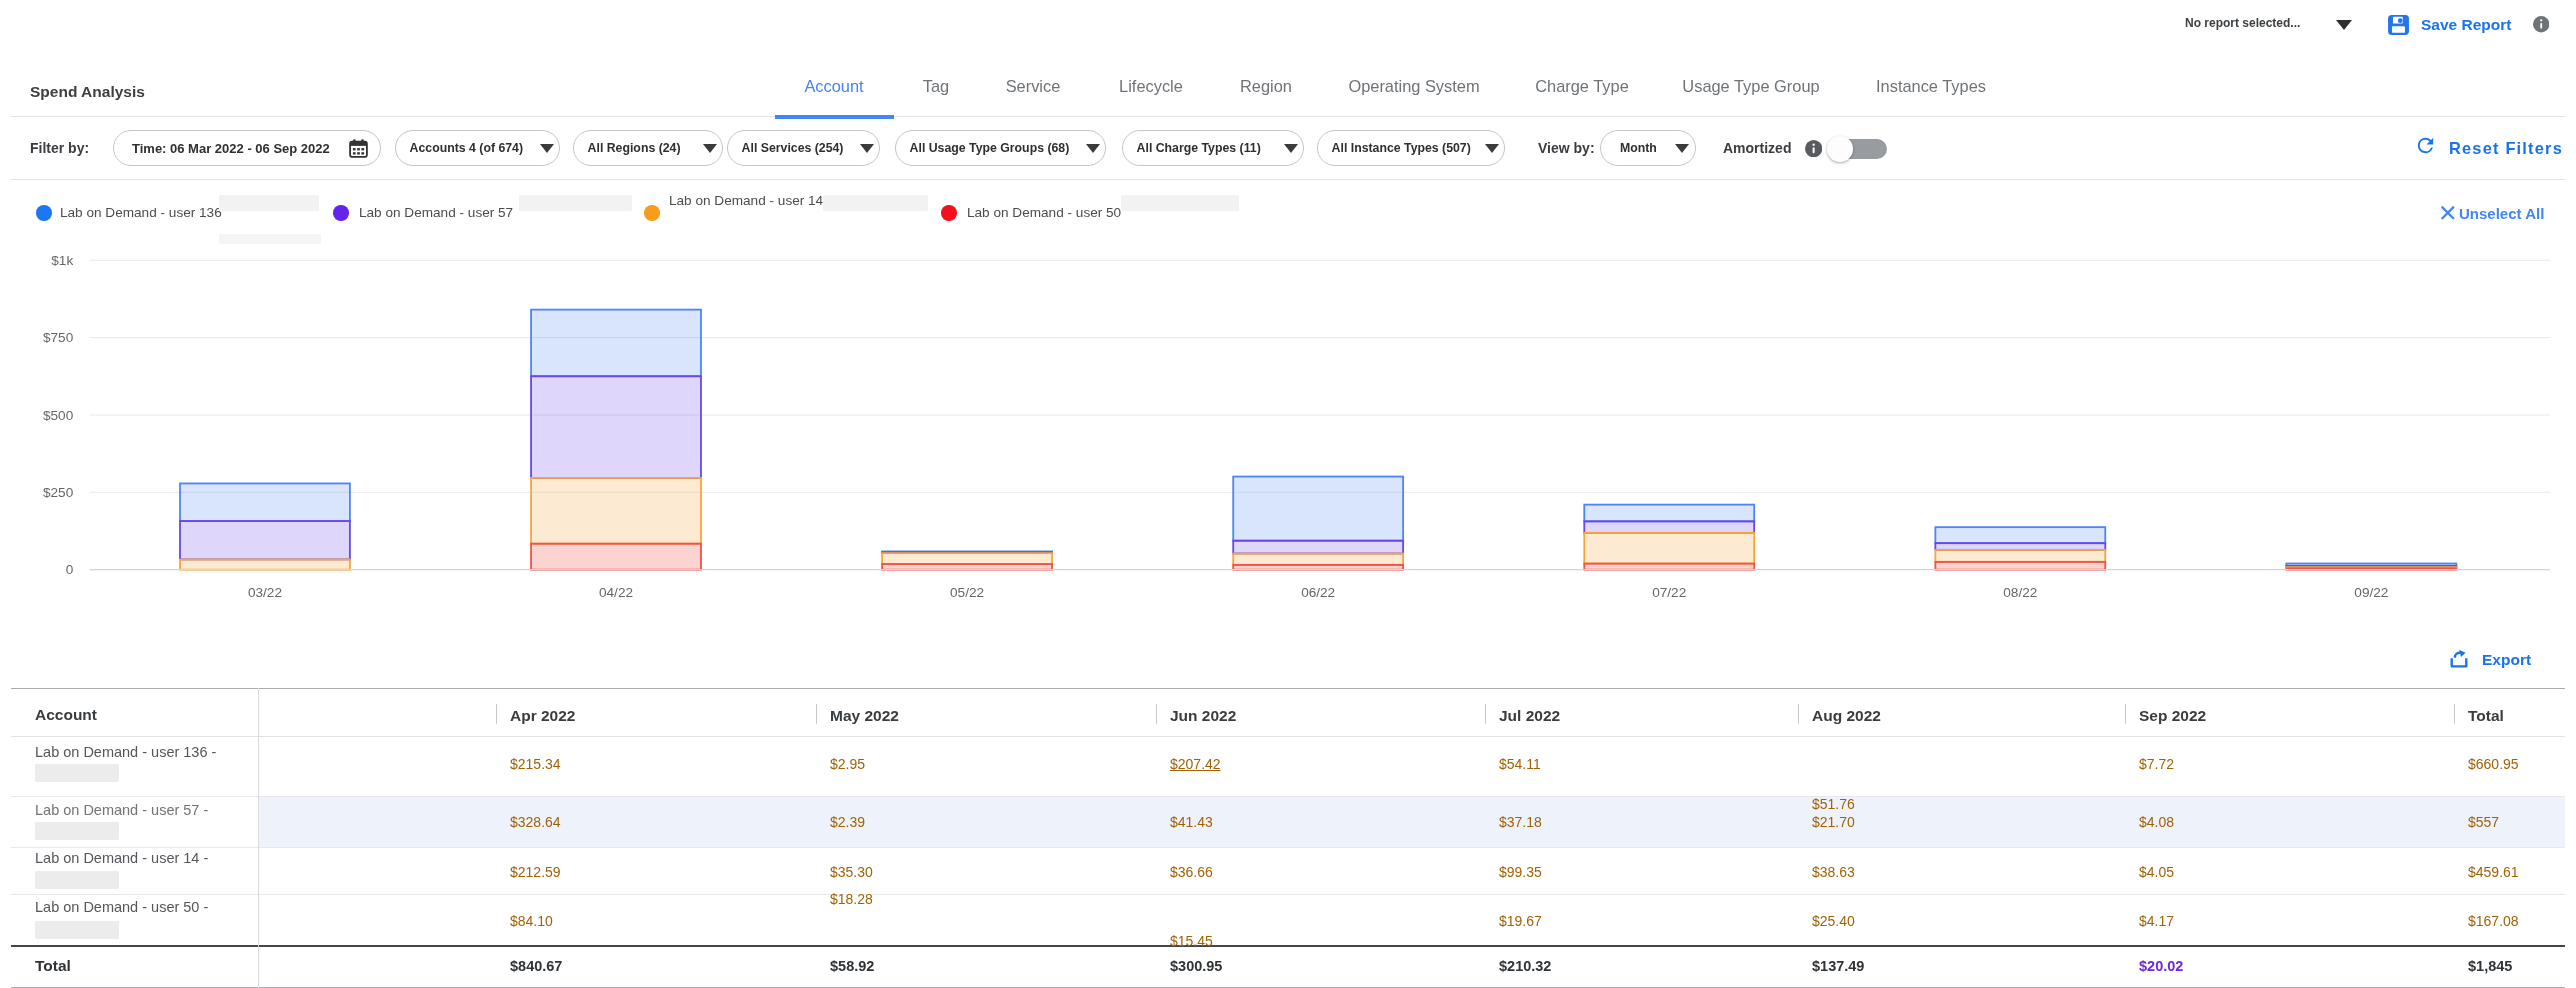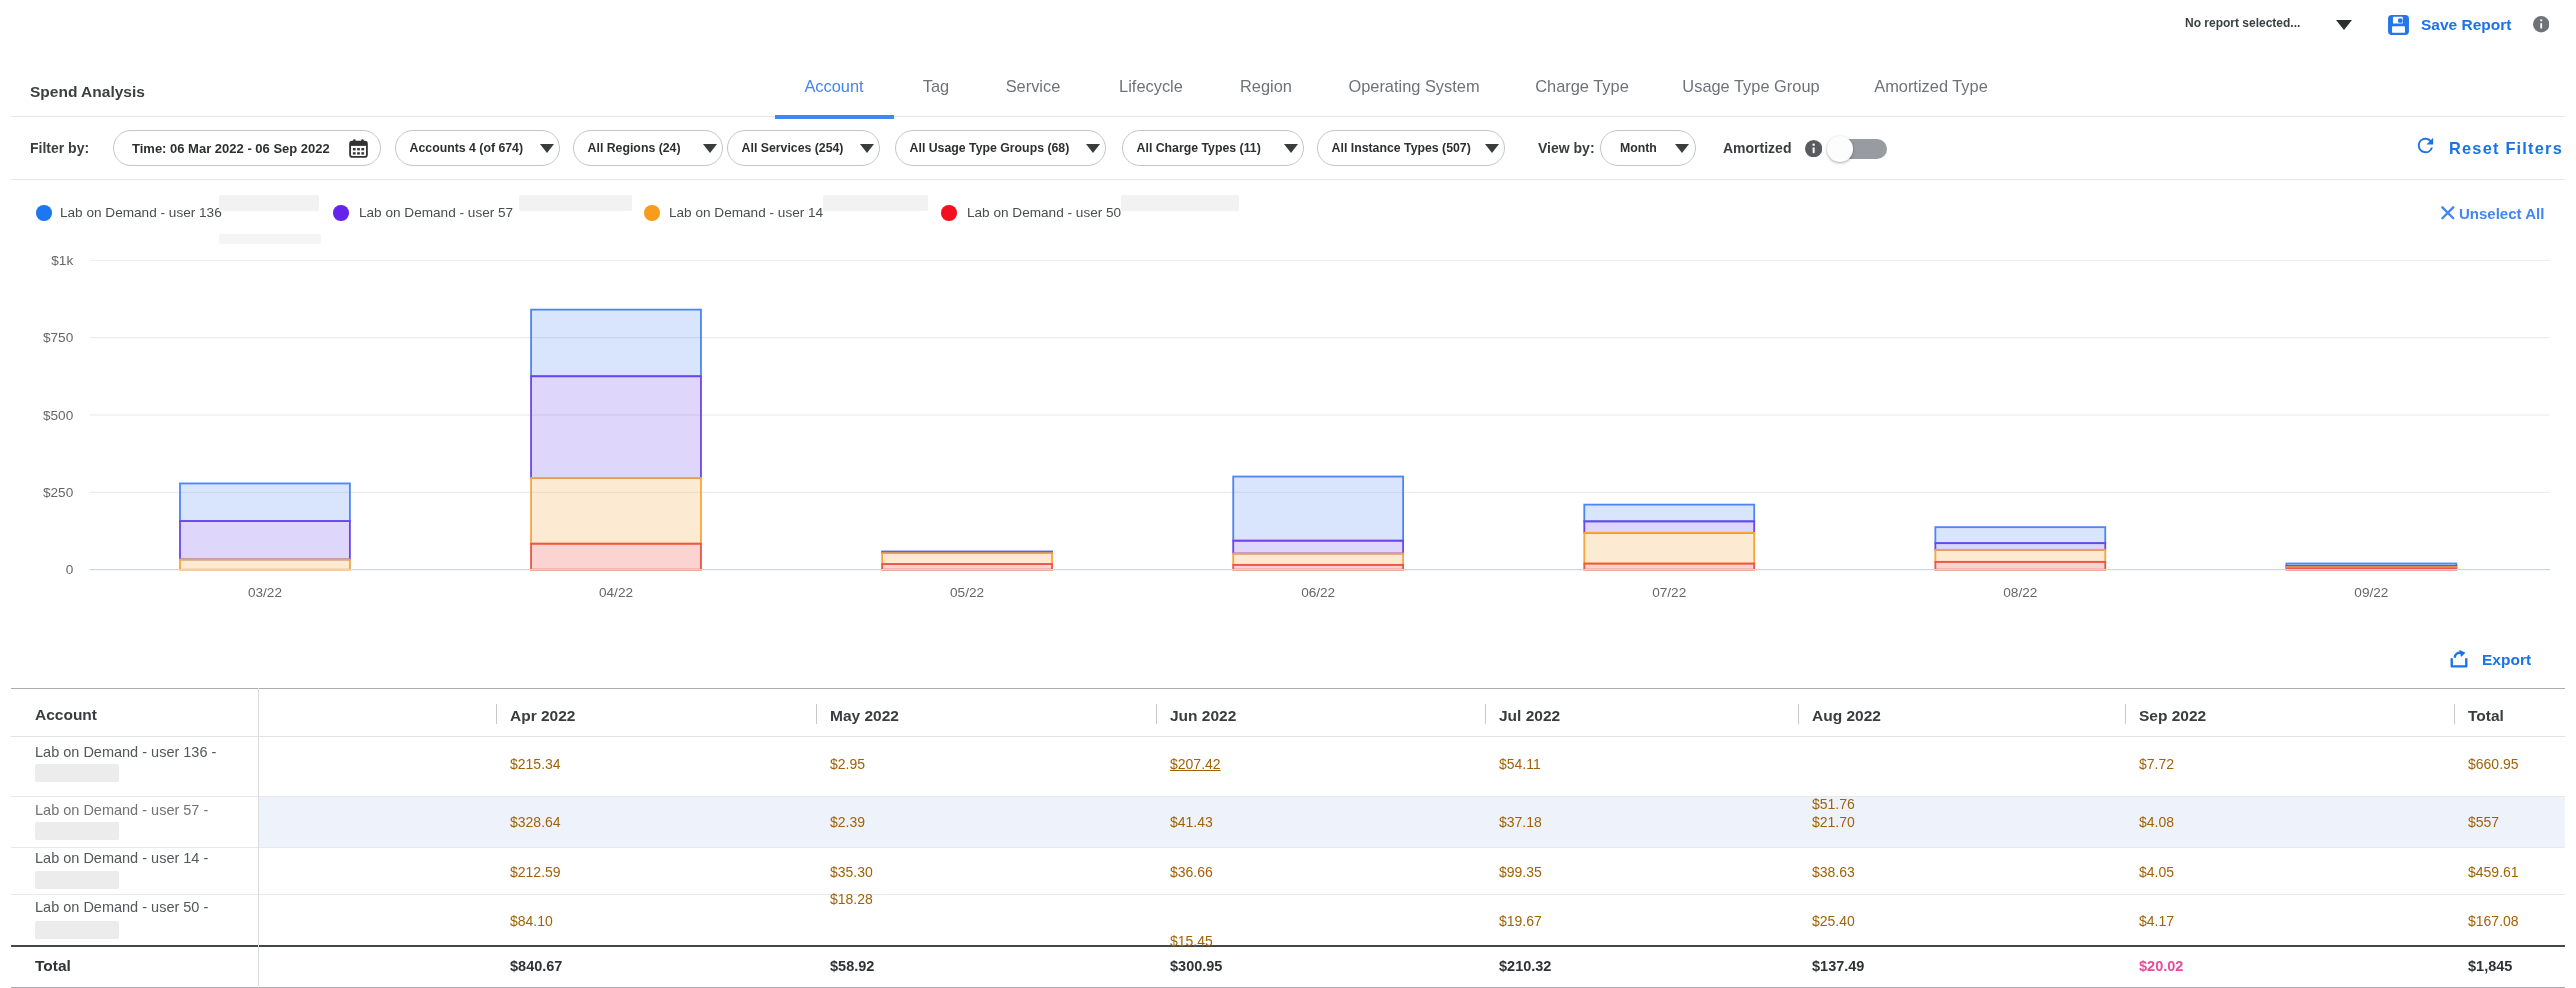--- a/index.html
+++ b/index.html
@@ -37,21 +37,21 @@
   <div class="abs" style="left:30px; top:83px; font-size:15.5px; font-weight:bold; color:#3c4043;">Spend Analysis</div>
 
   <div class="tab" style="left:834px; top:77px; color:#4285f4;">Account</div>
   <div class="tab" style="left:936px; top:77px;">Tag</div>
   <div class="tab" style="left:1033px; top:77px;">Service</div>
   <div class="tab" style="left:1151px; top:77px;">Lifecycle</div>
   <div class="tab" style="left:1266px; top:77px;">Region</div>
   <div class="tab" style="left:1414px; top:77px;">Operating System</div>
   <div class="tab" style="left:1582px; top:77px;">Charge Type</div>
   <div class="tab" style="left:1751px; top:77px;">Usage Type Group</div>
-  <div class="tab" style="left:1931px; top:77px;">Amortized Type</div>
+  <div class="tab" style="left:1931px; top:77px;">Instance Types</div>
   <div class="abs" style="left:11px; top:116px; width:2554px; height:0.9px; background:#e4e6e8;"></div>
   <div class="abs" style="left:775px; top:115px; width:119px; height:3.6px; background:#4285f4;"></div>
 
   <div class="abs" style="left:30px; top:140px; font-size:14px; font-weight:bold; color:#3a3d40;">Filter by:</div>
   <div class="pill" style="left:113px; width:268px; padding:0 11.8px 0 18px;">
     <span style="font-size:13px;">Time: 06 Mar 2022 - 06 Sep 2022</span>
     <svg width="19" height="19" viewBox="0 0 21 21" style="margin-left:9px;">
       <rect x="1.2" y="3" width="18.6" height="16.8" rx="2.4" fill="none" stroke="#333" stroke-width="2"></rect>
       <rect x="1.2" y="3" width="18.6" height="4.6" fill="#333"></rect>
       <rect x="4.6" y="0.4" width="2.6" height="4.6" rx="1" fill="#333"></rect>
@@ -108,21 +108,21 @@
   <div class="abs" style="left:11px; top:179px; width:2554px; height:0.9px; background:#e6e6e6;"></div>
 
   <div class="abs" style="left:36px; top:205px; width:15.5px; height:15.5px; border-radius:50%; background:#1b78f2;"></div>
   <div class="abs" style="left:60px; top:205px; font-size:13.6px; color:#4a4d50;">Lab on Demand - user 136</div>
   <div class="blur" style="left:219px; top:195px; width:100px; height:15.5px;"></div>
   <div class="blur" style="left:219px; top:234px; width:102px; height:10px; background:#f5f5f5;"></div>
   <div class="abs" style="left:333px; top:205px; width:15.5px; height:15.5px; border-radius:50%; background:#6524ec;"></div>
   <div class="abs" style="left:359px; top:205px; font-size:13.6px; color:#4a4d50;">Lab on Demand - user 57</div>
   <div class="blur" style="left:519px; top:195px; width:113px; height:15.5px;"></div>
   <div class="abs" style="left:644px; top:205px; width:15.5px; height:15.5px; border-radius:50%; background:#f89c1d;"></div>
-  <div class="abs" style="left:669px; top:205px; font-size:13.6px; color:#4a4d50;">Lab on Demand - user 14</div>
+  <div class="abs" style="left:669px; top:193px; font-size:13.6px; color:#4a4d50;">Lab on Demand - user 14</div>
   <div class="blur" style="left:823px; top:195px; width:105px; height:15.5px;"></div>
   <div class="abs" style="left:941px; top:205px; width:15.5px; height:15.5px; border-radius:50%; background:#f2101f;"></div>
   <div class="abs" style="left:967px; top:205px; font-size:13.6px; color:#4a4d50;">Lab on Demand - user 50</div>
   <div class="blur" style="left:1121px; top:195px; width:118px; height:15.5px;"></div>
   <svg class="abs" style="left:2441px; top:206px;" width="13.6" height="13.6" viewBox="0 0 15 15">
     <path d="M1.5 1.5 L13.5 13.5 M13.5 1.5 L1.5 13.5" stroke="#4285f4" stroke-width="2.6" stroke-linecap="round"></path>
   </svg>
   <div class="abs" style="left:2459px; top:205px; font-size:15px; font-weight:bold; color:#4285f4;">Unselect All</div>
 
   <svg class="abs" style="left:0; top:0;" width="2576" height="636" viewBox="0 0 2834 700">
@@ -238,17 +238,17 @@
   <div class="num" style="left:1499px; top:913px;">$19.67</div>
   <div class="num" style="left:1812px; top:913px;">$25.40</div>
   <div class="num" style="left:2139px; top:913px;">$4.17</div>
   <div class="num" style="left:2468px; top:913px;">$167.08</div>
   <div class="abs" style="left:35px; top:957px; font-size:15.5px; font-weight:bold; color:#2f3336;">Total</div>
   <div class="abs" style="left:510px; top:958px; font-size:14.5px; font-weight:bold; color:#2f3336;">$840.67</div>
   <div class="abs" style="left:830px; top:958px; font-size:14.5px; font-weight:bold; color:#2f3336;">$58.92</div>
   <div class="abs" style="left:1170px; top:958px; font-size:14.5px; font-weight:bold; color:#2f3336;">$300.95</div>
   <div class="abs" style="left:1499px; top:958px; font-size:14.5px; font-weight:bold; color:#2f3336;">$210.32</div>
   <div class="abs" style="left:1812px; top:958px; font-size:14.5px; font-weight:bold; color:#2f3336;">$137.49</div>
-  <div class="abs" style="left:2139px; top:958px; font-size:14.5px; font-weight:bold; color:#ec4899;">$20.02</div>
+  <div class="abs" style="left:2139px; top:958px; font-size:14.5px; font-weight:bold; color:#6d28d9;">$20.02</div>
   <div class="abs" style="left:2468px; top:958px; font-size:14.5px; font-weight:bold; color:#2f3336;">$1,845</div>
 
 </div>
 
 
 </body></html>

